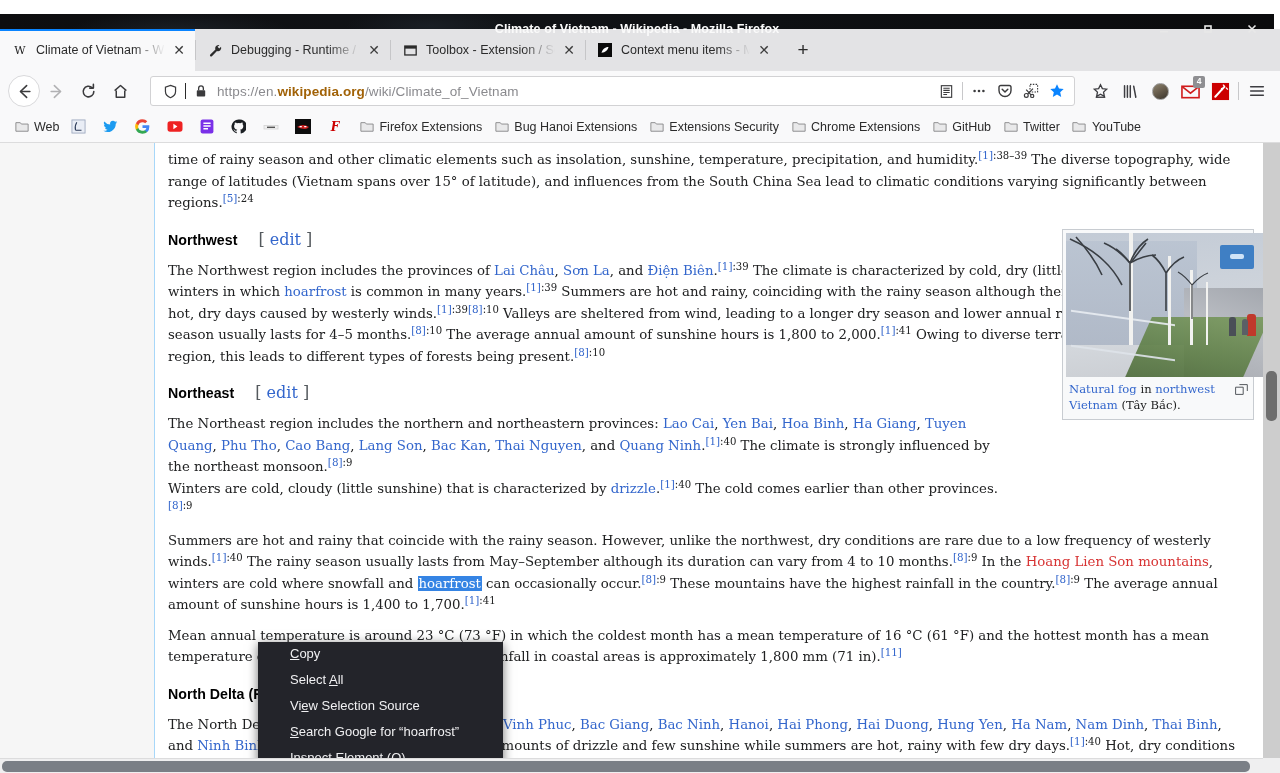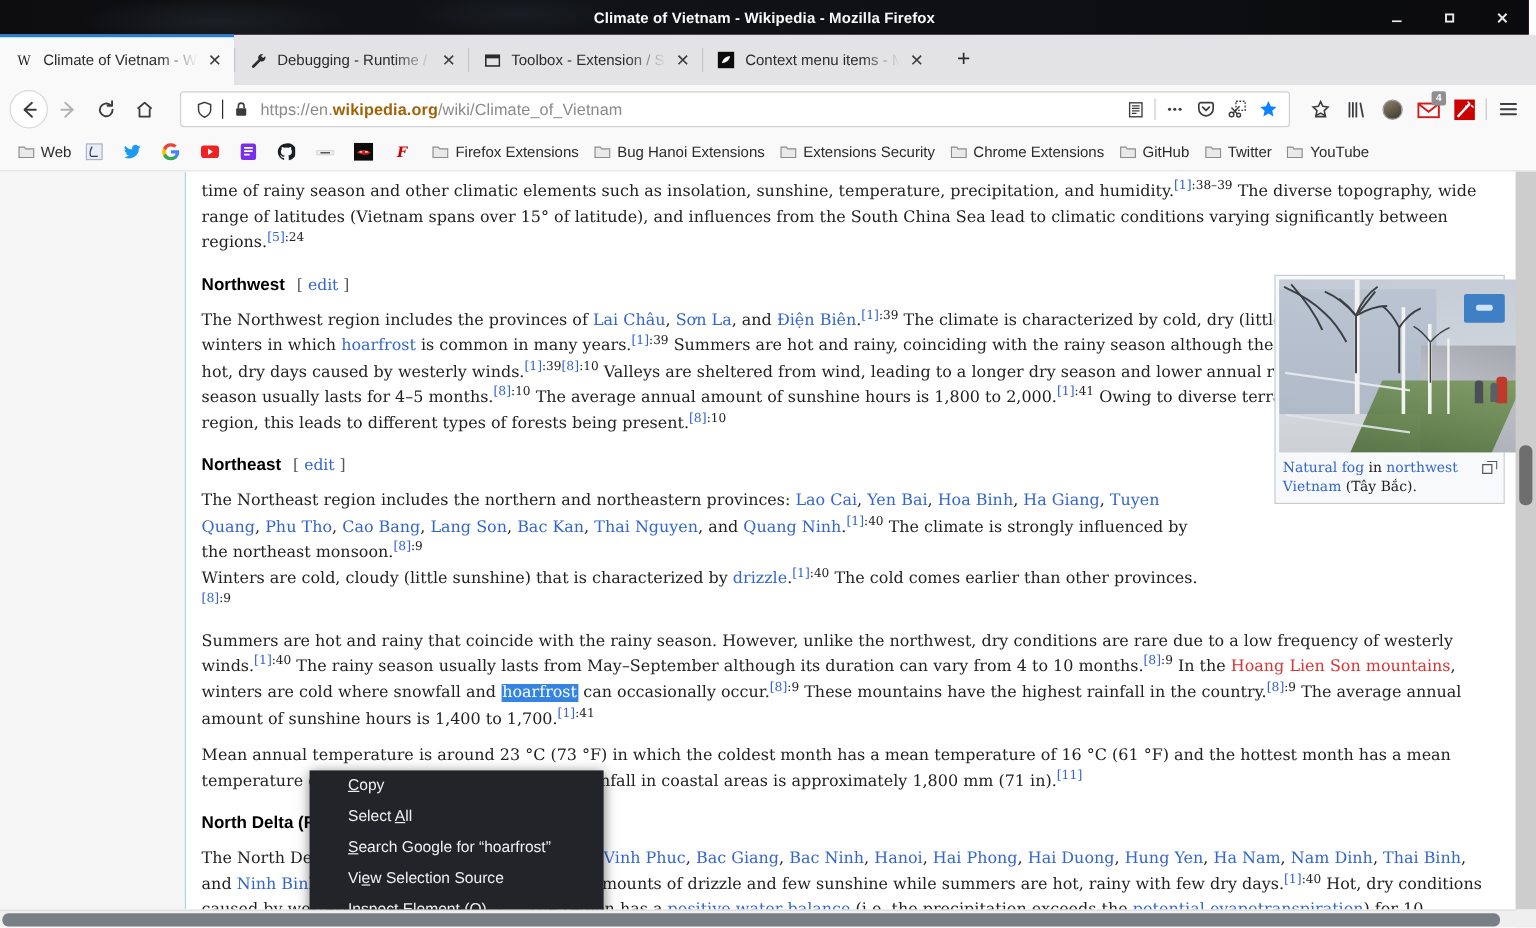--- a/index.html
+++ b/index.html
@@ -6,21 +6,21 @@
   html, body {
     width: 1280px; height: 773px;
     overflow: hidden;
     font-family: "Liberation Sans", sans-serif;
     background: #ffffff;
   }
   body { position: relative; }
 
   
   .titlebar {
-    position: absolute; top: 0; left: 0; width: 1274px; height: 29px;
+    position: absolute; top: 14px; left: 0; width: 1274px; height: 29px;
     background: #be185d;
     color: #ffffff;
     display: flex; align-items: center; justify-content: center;
   }
   .titlebar-bg {
     position: absolute; inset: 0;
     background:
       radial-gradient(ellipse 160px 30px at 180px 18px, #1b2026 0%, rgba(16,16,16,0) 70%),
       radial-gradient(ellipse 120px 24px at 430px 12px, #191e24 0%, rgba(16,16,16,0) 70%),
       linear-gradient(90deg, #0d0d0f 0%, #111317 35%, #0e1013 60%, #0b0b0d 100%);
@@ -171,23 +171,23 @@
     padding: 6px 24px 0 20px;
     font-family: "DejaVu Serif", "Liberation Serif", serif;
     font-size: 13.3px; line-height: 1.62; color: #202122;
   }
   .wiki-content p { margin: 0 0 9px 0; }
   .wiki-content a { color: #3366cc; text-decoration: none; }
   .wiki-content a.redlink { color: #d73333; }
   .h3 {
     font-family: "Liberation Sans", sans-serif;
     font-size: 14.2px; font-weight: bold; color: #000;
-    margin: 13px 0 7px 0; display: flex; align-items: baseline; gap: 10px;
-  }
-  .editsec { font-size: 13px; font-weight: normal; color: #54595d; font-family: "DejaVu Serif", serif;}
+    margin: 13px 0 7px 0; display: flex; align-items: baseline; gap: 21px;
+  }
+  .editsec { font-size: 16px; font-weight: normal; color: #54595d; font-family: "DejaVu Serif", serif;}
   .editsec a { color: #3366cc; }
   .ref { font-size: 0.78em; vertical-align: super; line-height: 0; }
   .pg { font-size: 0.76em; vertical-align: super; line-height: 0; color:#202122;}
   .selected-text {
     background: #3584e4; color: #ffffff; padding: 0 1px;
   }
 
   
   .thumb {
     position: absolute; right: 26px; top: 86px;
@@ -666,25 +666,25 @@
     <div class="ctx-item">
       <span class="ctx-ic empty"></span>
       <span class="ctx-label"><u>C</u>opy</span>
     </div>
     <div class="ctx-item">
       <span class="ctx-ic empty"></span>
       <span class="ctx-label">Select <u>A</u>ll</span>
     </div>
     <div class="ctx-item">
       <span class="ctx-ic empty"></span>
-      <span class="ctx-label"><u>S</u>earch Google for “<span>hoarfrost</span>”</span>
+      <span class="ctx-label">Vi<u>e</u>w Selection Source</span>
     </div>
     <div class="ctx-item">
       <span class="ctx-ic empty"></span>
-      <span class="ctx-label">Vi<u>e</u>w Selection Source</span>
+      <span class="ctx-label"><u>S</u>earch Google for “<span>hoarfrost</span>”</span>
     </div>
     <div class="ctx-item">
       <span class="ctx-ic empty"></span>
       <span class="ctx-label">Inspect Element (<u>Q</u>)</span>
     </div>
 
   </div>
 </div>
 
 <div class="vscroll">

